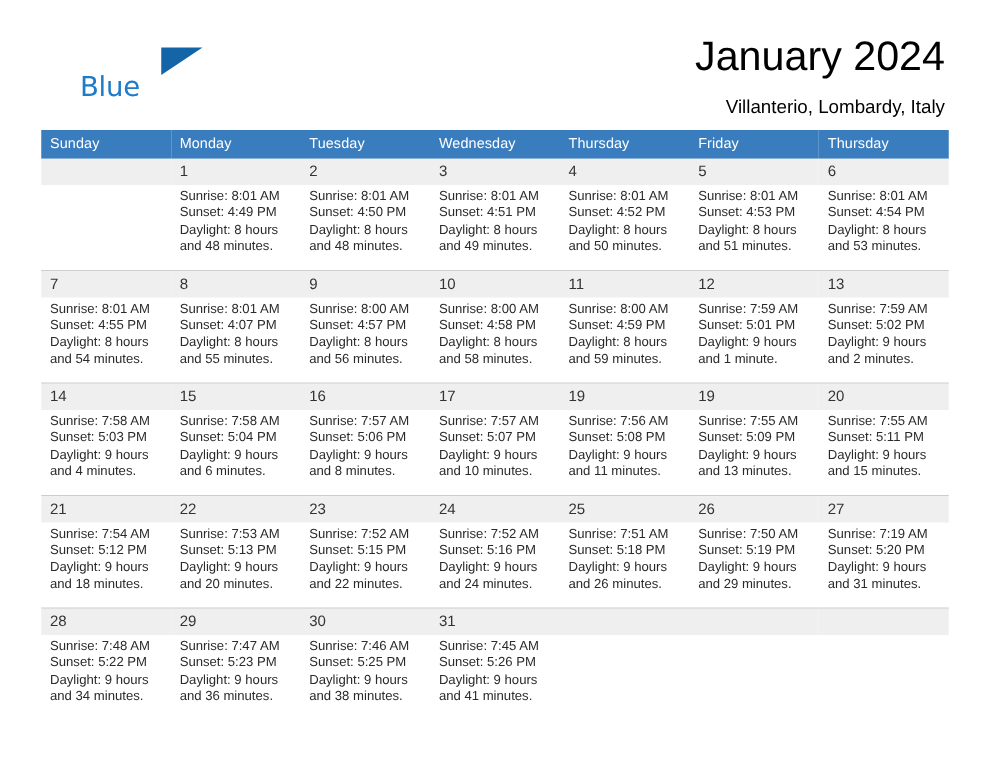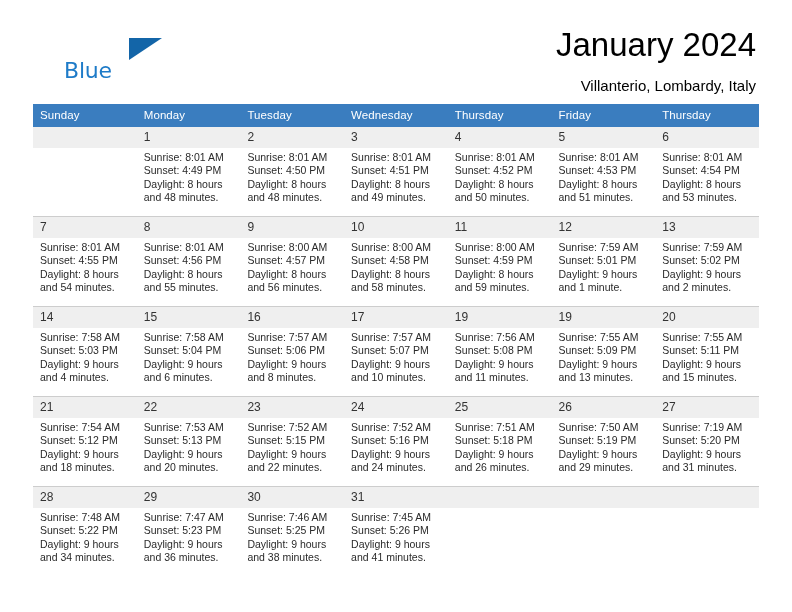--- a/index.html
+++ b/index.html
@@ -264,21 +264,21 @@
                 <div>Daylight: 8 hours</div>
                 <div>and 54 minutes.</div>
               </div>
             </div>
           </td>
           <td>
             <div class="cell-inner">
               <span class="daynum">8</span>
               <div class="info">
                 <div>Sunrise: 8:01 AM</div>
-                <div>Sunset: 4:56 PM</div>
+                <div>Sunset: 4:07 PM</div>
                 <div>Daylight: 8 hours</div>
                 <div>and 55 minutes.</div>
               </div>
             </div>
           </td>
           <td>
             <div class="cell-inner">
               <span class="daynum">9</span>
               <div class="info">
                 <div>Sunrise: 8:00 AM</div>

